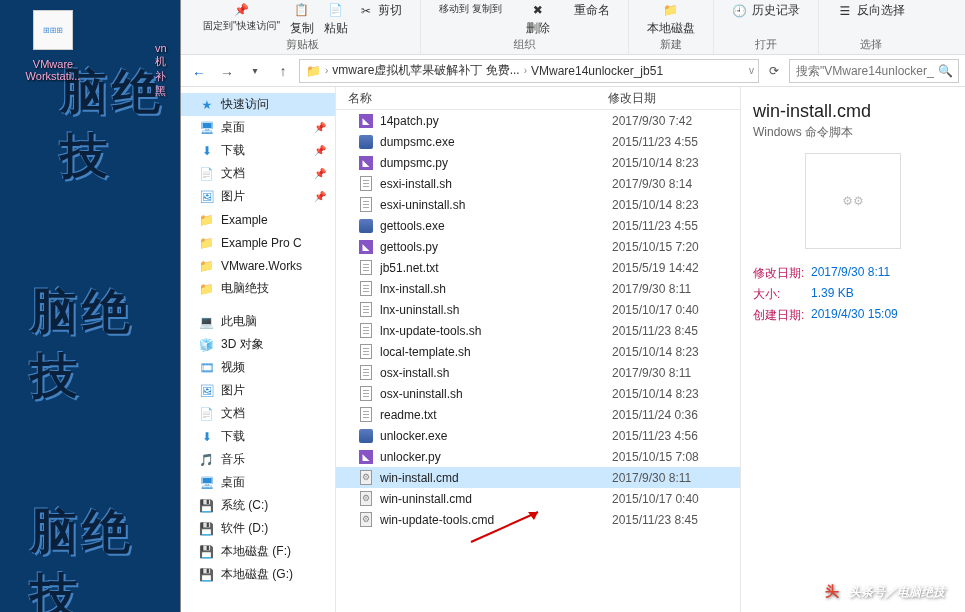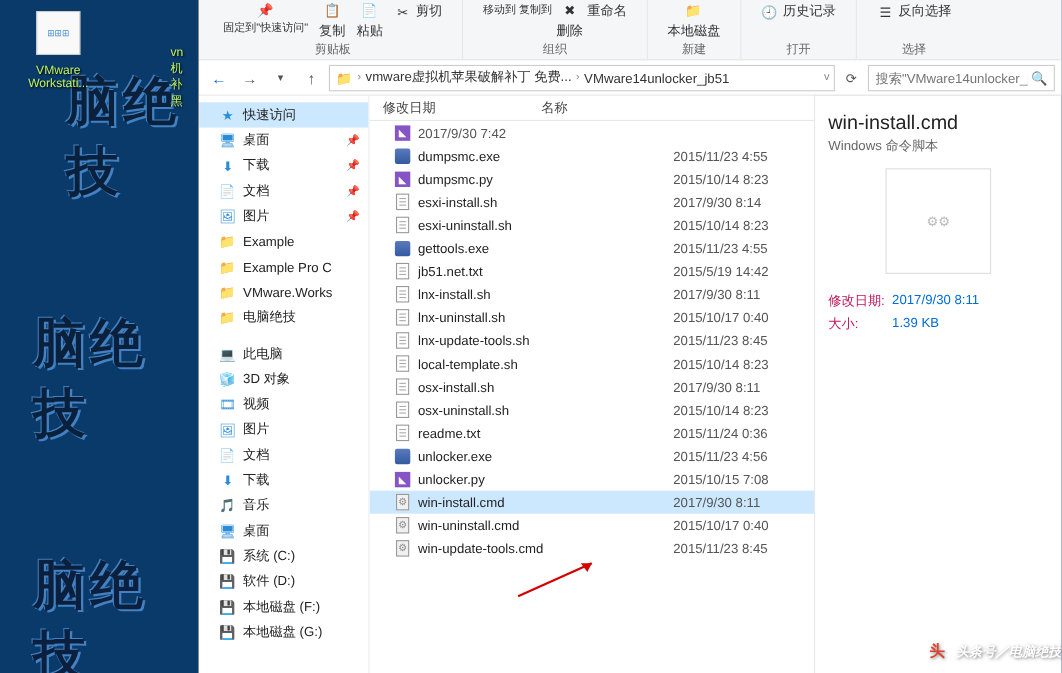--- a/index.html
+++ b/index.html
@@ -1,19 +1,19 @@
 <!DOCTYPE html>
 <html><head>
 <meta charset="utf-8">
 <style>
 * { margin: 0; padding: 0; box-sizing: border-box; font-family: "Microsoft YaHei", "Segoe UI", sans-serif; font-size: 12px; }
 body { width: 965px; height: 612px; background: #0c4a8a; overflow: hidden; position: relative; }
 
 .desktop { position: absolute; top: 0; left: 0; width: 180px; height: 612px; background: #0a3a6a; }
-.desktop-icon { position: absolute; text-align: center; color: #bef264; width: 70px; }
+.desktop-icon { position: absolute; text-align: center; color: #f9a8d4; width: 70px; }
 .desktop-icon .iconbox { width: 48px; height: 48px; margin: 0 auto 4px; display: flex; justify-content: center; align-items: center; }
 .desktop-icon .label { font-size: 11px; text-shadow: 1px 1px 2px #000; }
 .vmware-ico { width: 40px; height: 40px; background: #f9f9f9; border: 1px solid #ccc; display:flex; align-items:center; justify-content:center; }
 .vmware-ico::after { content:"⊞⊞⊞"; font-size:8px; color:#4a90d9; }
 
 .bgtext { position: absolute; color: #0a1f3a; font-size: 48px; font-weight: bold; font-family: "KaiTi", serif; text-shadow: 2px 2px 0 #4a8acc, -1px -1px 0 #4a8acc; opacity: 0.9; letter-spacing: 4px; }
 
 .explorer { position: absolute; left: 180px; top: 0; right: 0; bottom: 0; background: #fff; border-left: 1px solid #888; }
 
 .ribbon { height: 55px; background: #f5f6f7; border-bottom: 1px solid #e0e0e0; display: flex; padding: 0 4px; }
@@ -68,21 +68,21 @@
 .arrow { position: absolute; pointer-events: none; }
 
 .preview { width: 225px; border-left: 1px solid #e8e8e8; padding: 14px 12px; }
 .pv-title { font-size: 18px; color: #222; margin-bottom: 2px; }
 .pv-type { font-size: 12px; color: #666; margin-bottom: 12px; }
 .pv-thumb { width: 96px; height: 96px; border: 1px solid #ddd; margin: 0 auto 16px; display: flex; align-items: center; justify-content: center; font-size: 36px; color: #bbb; }
 .pv-row { display: flex; font-size: 12px; margin-bottom: 4px; }
 .pv-label { width: 58px; color: #be185d; }
 .pv-value { color: #006dd6; }
 
-.watermark { position: absolute; bottom: 10px; right: 0; color: #fff; font-size: 20px; font-weight: bold; text-shadow: 1px 1px 3px rgba(0,0,0,.5); font-style: italic; }
+.watermark { position: absolute; bottom: 10px; right: 20px; color: #fff; font-size: 20px; font-weight: bold; text-shadow: 1px 1px 3px rgba(0,0,0,.5); font-style: italic; }
 .watermark-ico { display:inline-block; width:22px; height:22px; background:#fff; color:#d43; border-radius:4px; text-align:center; line-height:22px; font-style:normal; font-size:14px; margin-right:6px; vertical-align:middle;}
 </style>
 </head>
 <body>
 
 <div class="desktop">
   <div class="bgtext" style="top:60px;left:60px">脑绝技</div>
   <div class="bgtext" style="top:280px;left:30px">脑绝技</div>
   <div class="bgtext" style="top:500px;left:30px">脑绝技</div>
 
@@ -121,21 +121,21 @@
         <div>
           <div class="ribbon-small">
               <span class="icon16">✂</span>
               <span>剪切</span>
             </div>
         </div>
       </div>
       <div class="ribbon-label">剪贴板</div>
     </div>
     <div class="ribbon-group">
-      <div style="display:flex;gap:4px">
+      <div style="display:flex;gap:24px">
         <div class="ribbon-btn">
             <span style="font-size:10px">移动到 复制到</span>
           </div>
         <div class="ribbon-btn">
             <span class="icon16">✖</span>
             <span>删除</span>
           </div>
         <div class="ribbon-btn">
             <span>重命名</span>
           </div>
@@ -276,28 +276,29 @@
           <span>本地磁盘 (F:)</span>
         </div>
       <div class="np-item">
           <span class="np-icon drive-ico">💾</span>
           <span>本地磁盘 (G:)</span>
         </div>
     </div>
 
     <div class="filepane">
       <div class="headers">
+        <div class="hcol name">名称</div>
         <div class="hcol date">修改日期</div>
-        <div class="hcol name">名称</div>
       </div>
       <div id="file-rows">
           <div class="file-row">
             <span class="fr-icon">
               <span class="py-ico"></span>
             </span>
+            <span class="fr-name">14patch.py</span>
             <span class="fr-date">2017/9/30 7:42</span>
           </div>
           <div class="file-row">
             <span class="fr-icon">
               <span class="exe-ico"></span>
             </span>
             <span class="fr-name">dumpsmc.exe</span>
             <span class="fr-date">2015/11/23 4:55</span>
           </div>
           <div class="file-row">
@@ -320,20 +321,27 @@
             </span>
             <span class="fr-name">esxi-uninstall.sh</span>
             <span class="fr-date">2015/10/14 8:23</span>
           </div>
           <div class="file-row">
             <span class="fr-icon">
               <span class="exe-ico"></span>
             </span>
             <span class="fr-name">gettools.exe</span>
             <span class="fr-date">2015/11/23 4:55</span>
+          </div>
+          <div class="file-row">
+            <span class="fr-icon">
+              <span class="py-ico"></span>
+            </span>
+            <span class="fr-name">gettools.py</span>
+            <span class="fr-date">2015/10/15 7:20</span>
           </div>
           <div class="file-row">
             <span class="fr-icon">
               <span class="txt-ico"></span>
             </span>
             <span class="fr-name">jb51.net.txt</span>
             <span class="fr-date">2015/5/19 14:42</span>
           </div>
           <div class="file-row">
             <span class="fr-icon">
@@ -433,19 +441,23 @@
           <span>⚙⚙</span>
         </div>
       <div class="pv-row">
           <span class="pv-label">修改日期:</span>
           <span class="pv-value">2017/9/30 8:11</span>
         </div>
       <div class="pv-row">
           <span class="pv-label">大小:</span>
           <span class="pv-value">1.39 KB</span>
         </div>
+      <div class="pv-row">
+          <span class="pv-label">创建日期:</span>
+          <span class="pv-value">2019/4/30 15:09</span>
+        </div>
     </div>
   </div>
 </div>
 
 <div class="watermark">
   <span class="watermark-ico">头</span><span>头条号／电脑绝技</span>
 </div>
 
 </body></html>

